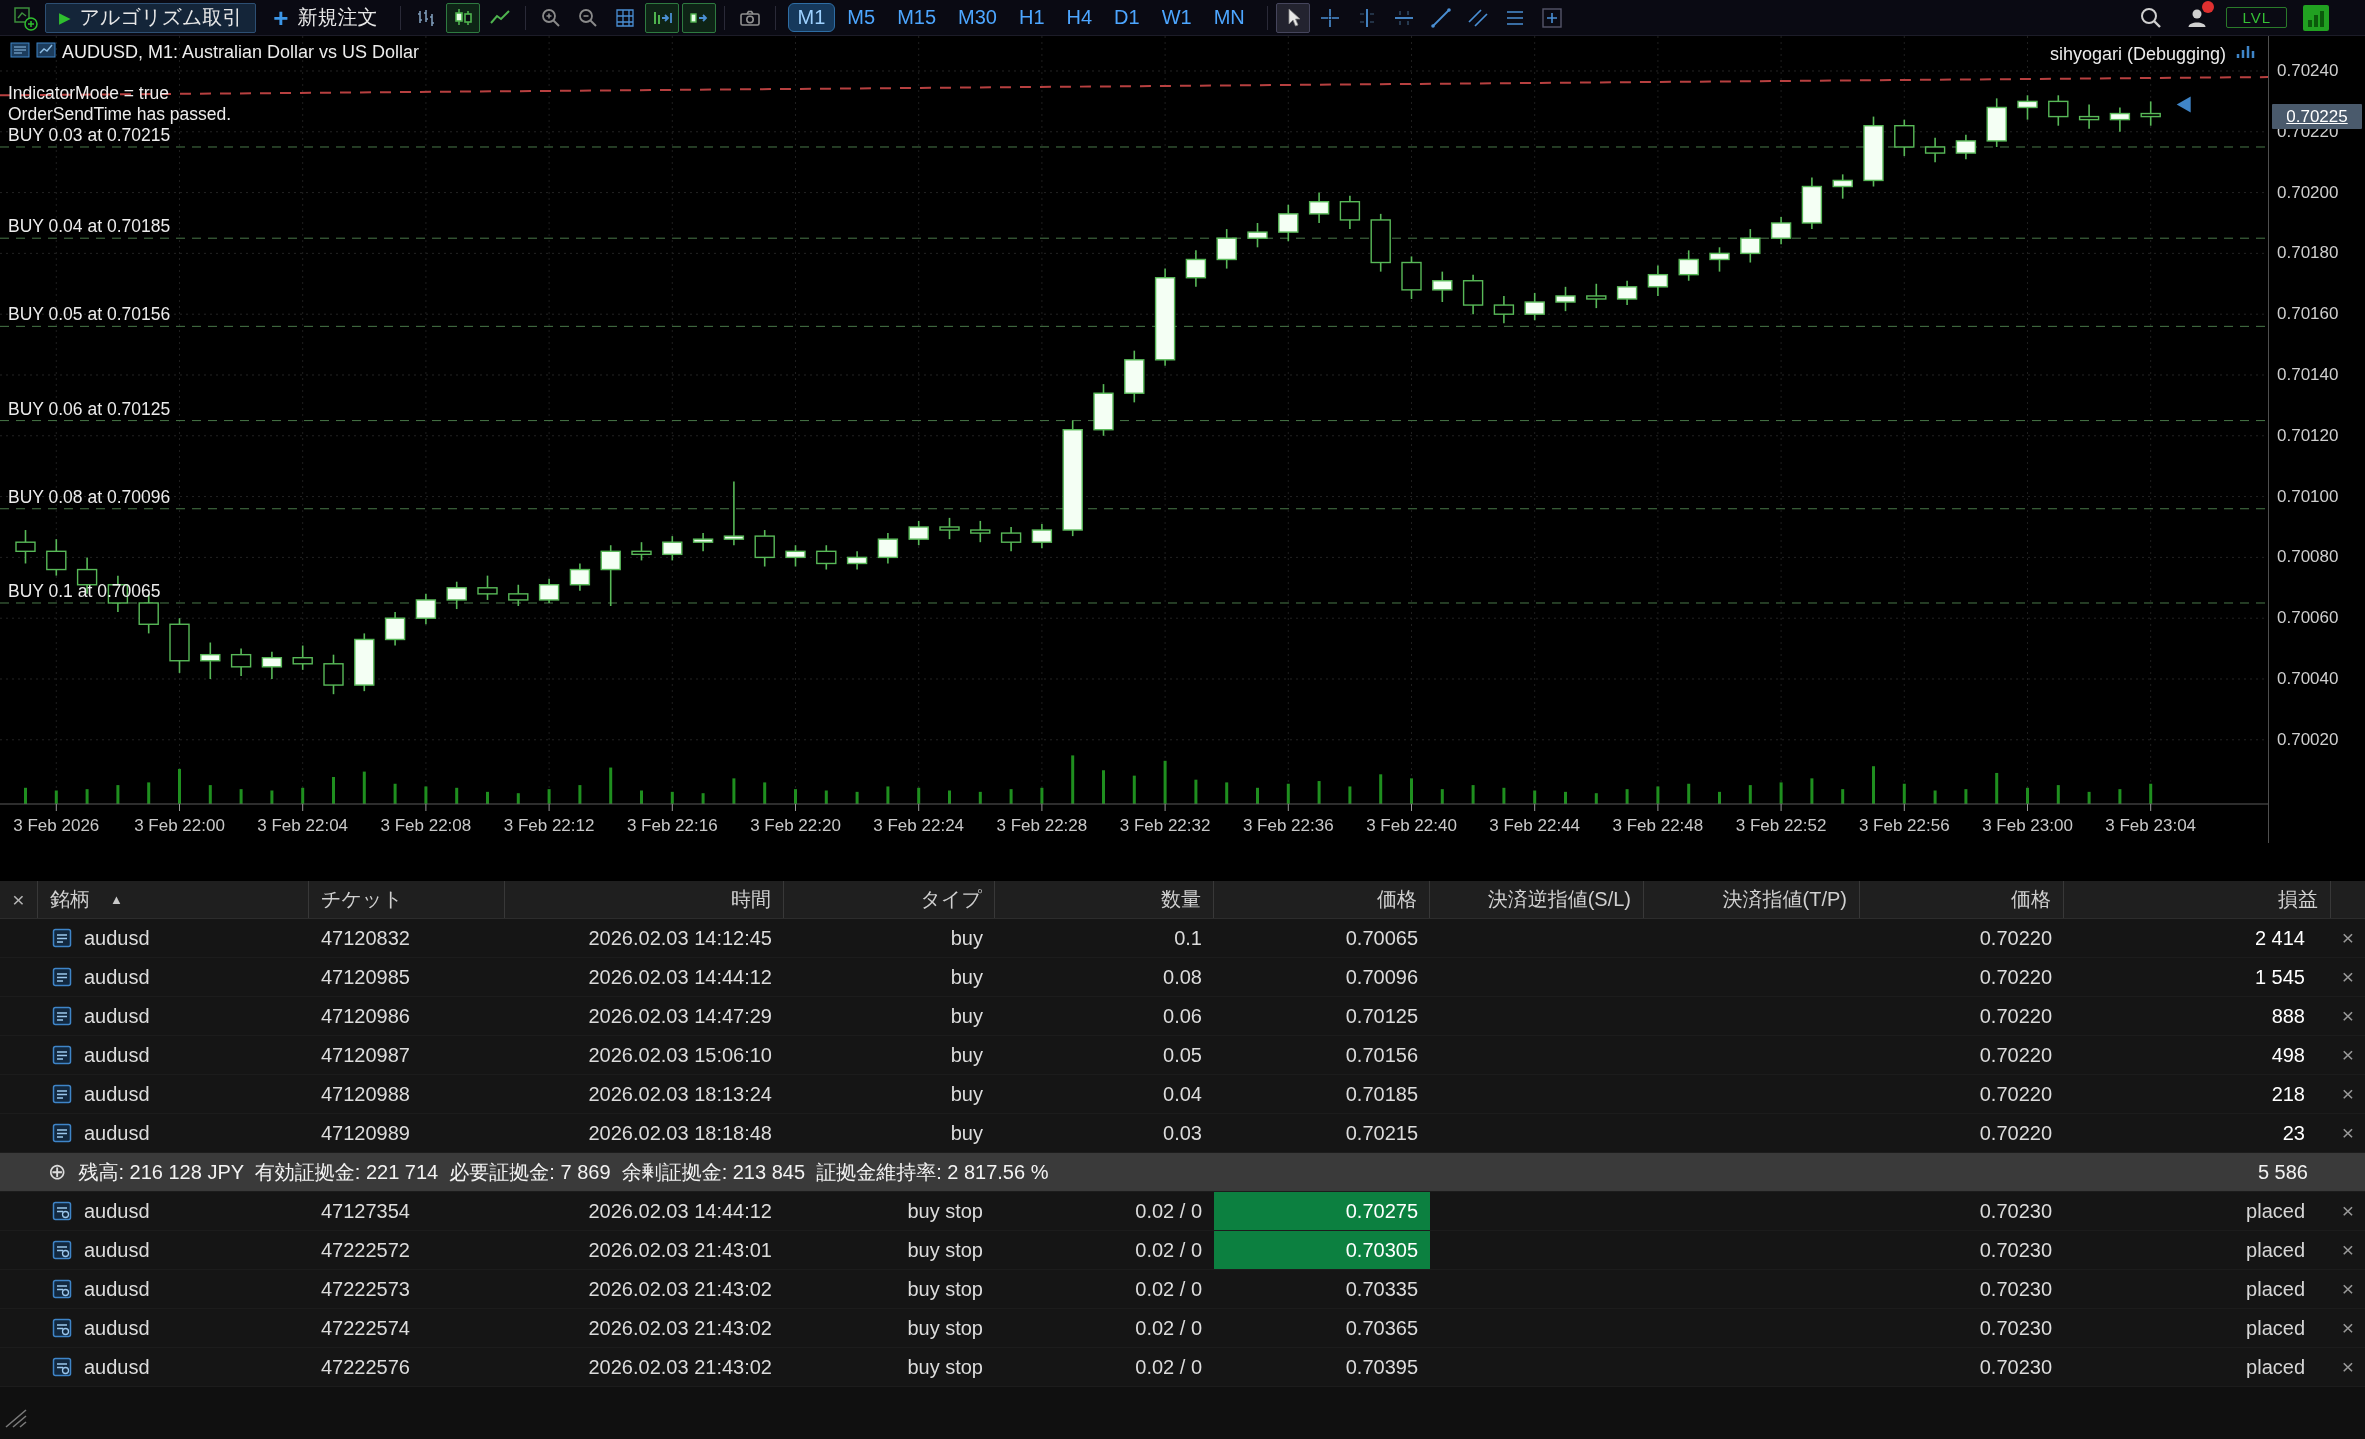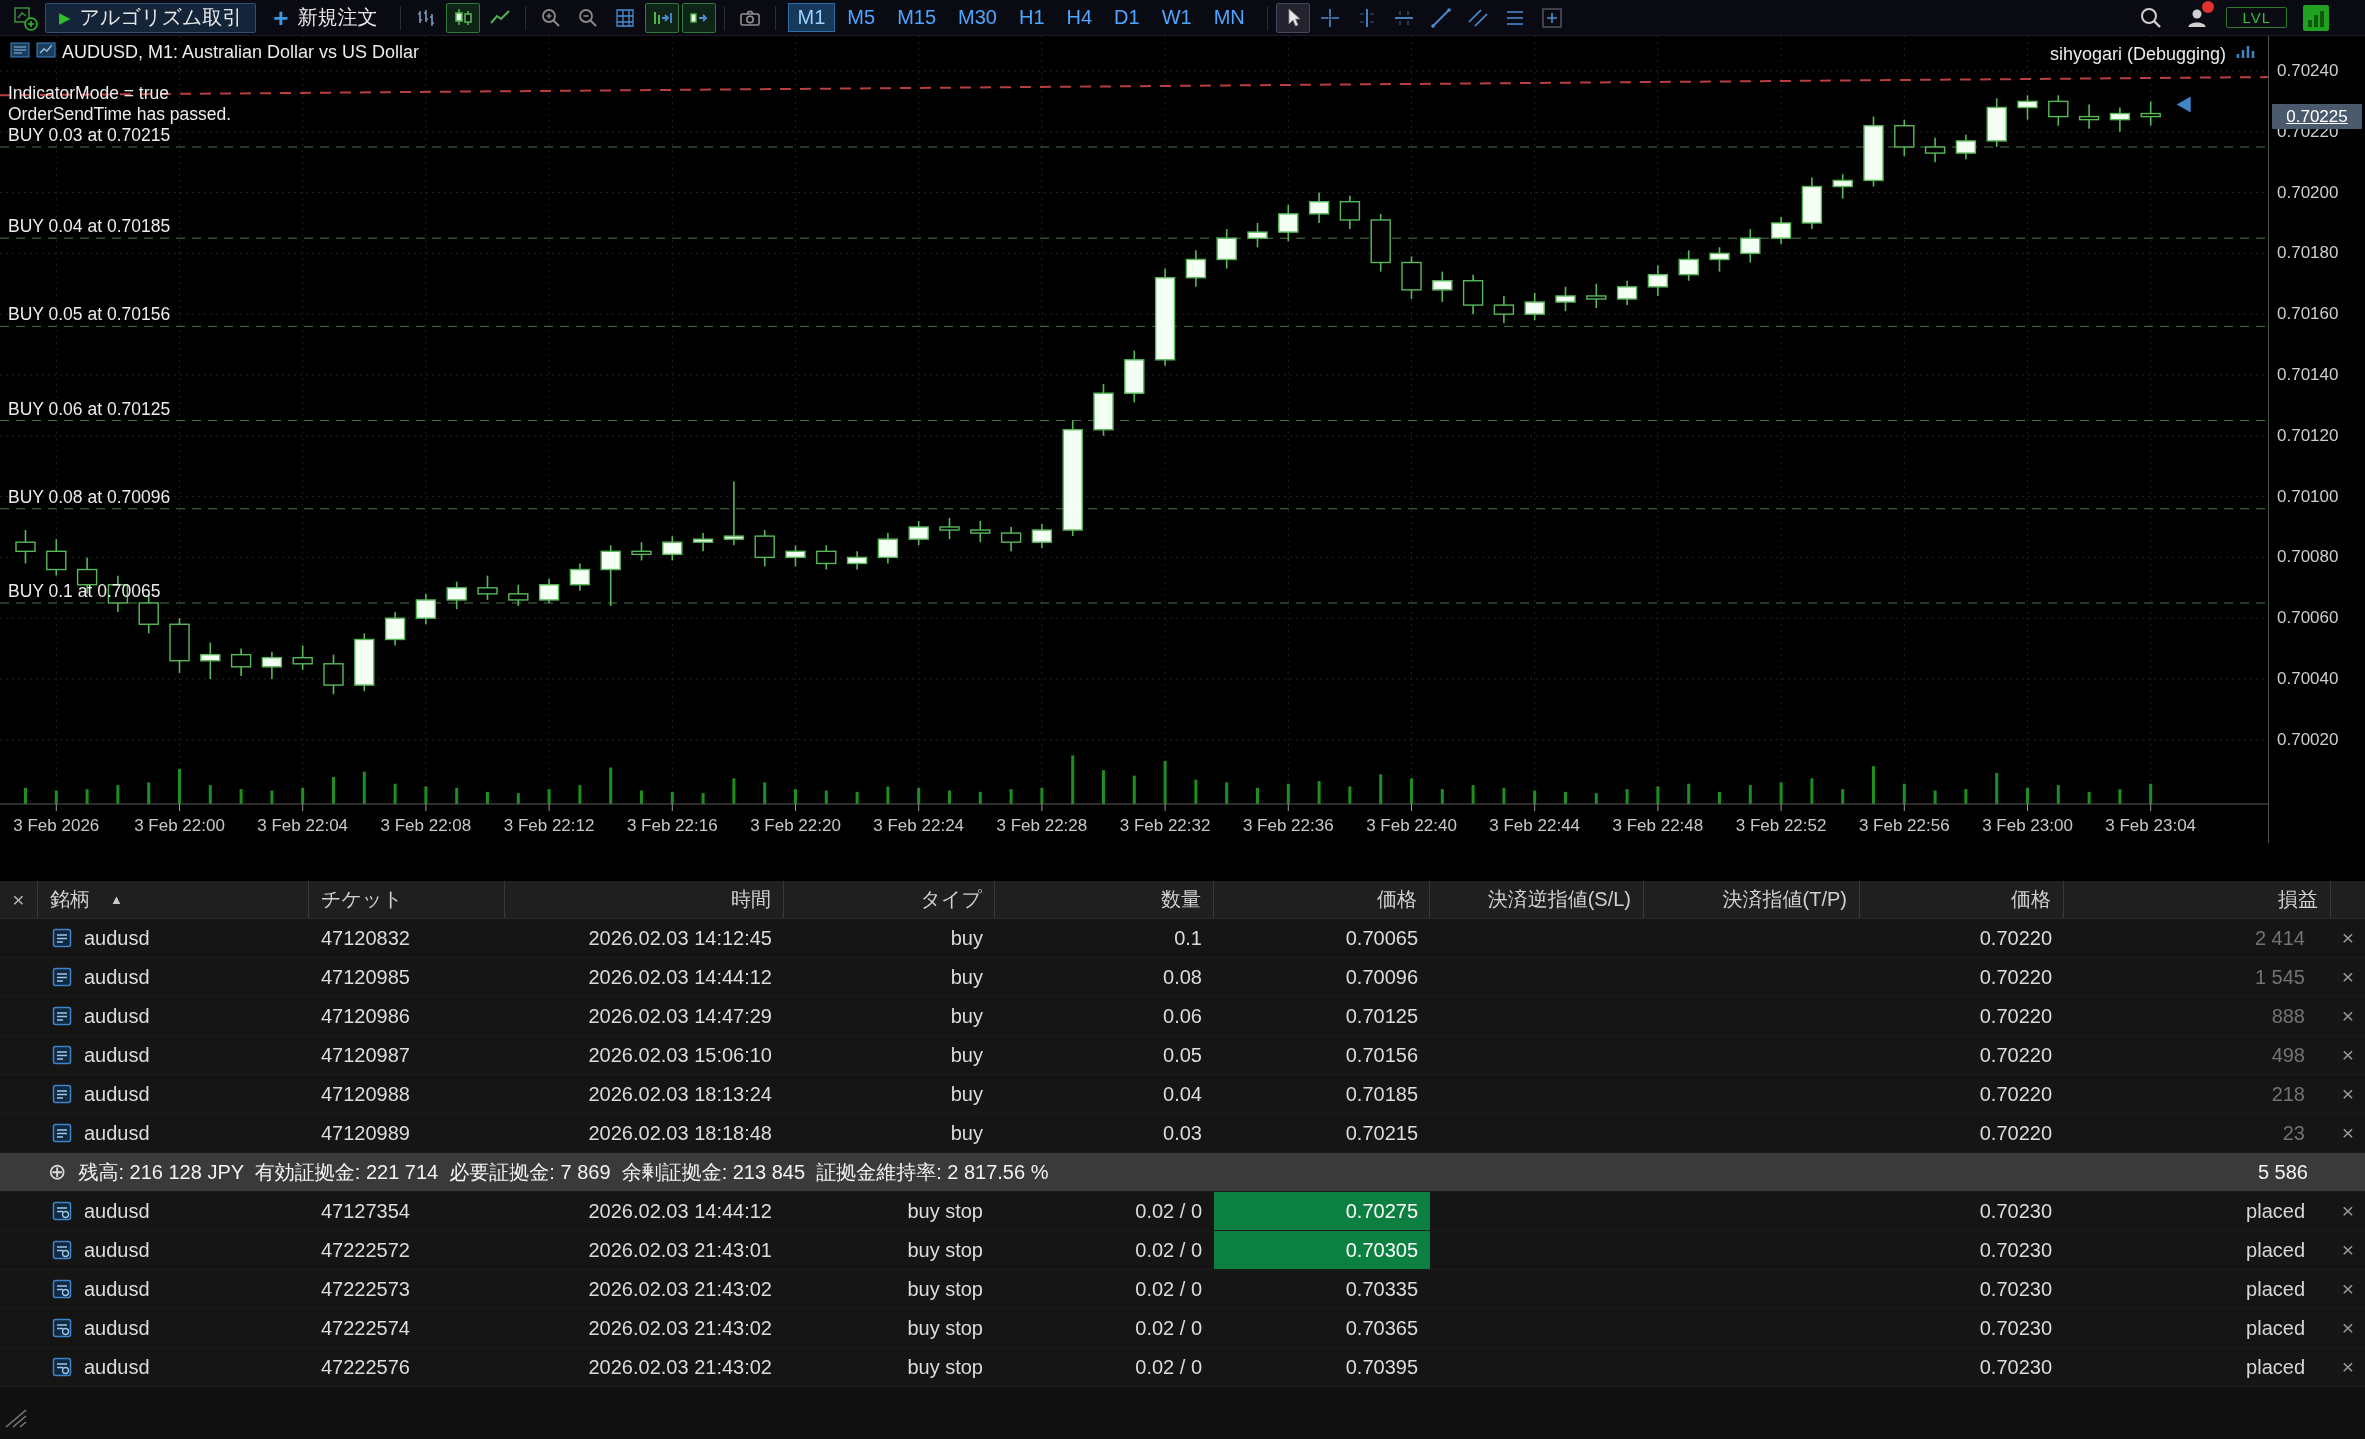--- a/index.html
+++ b/index.html
@@ -14,21 +14,21 @@
   border:1px solid transparent;border-radius:2px;flex:none}
 .tb-icon.on{background:#0e2416;border-color:#2e7a40}
 .tb-icon.pressed{background:#23232f;border-color:#45455c}
 .tb-btn{display:flex;align-items:center;gap:9px;height:30px;padding:0 13px;background:transparent;
   border:1px solid transparent;color:#e8e8e8;font-size:20px;font-family:inherit;border-radius:2px;flex:none}
 .tb-btn.framed{background:#142539;border-color:#2d4f73}
 .play{color:#2fbf2f;font-size:15px;line-height:1}
 .plusblue{color:#3c97e8;font-size:26px;font-weight:bold;line-height:20px}
 .sep{width:1px;height:24px;background:#2a2a38;margin:0 5px;flex:none}
 .tf-group{display:flex;align-items:center;gap:2px;margin:0 4px}
-.tf{color:#4da6ff;font-size:20px;padding:2px 9px;border:1px solid transparent;border-radius:0;
+.tf{color:#4da6ff;font-size:20px;padding:2px 9px;border:1px solid transparent;border-radius:6px;
   background:transparent;font-family:inherit}
 .tf.on{background:#16395c;border-color:#2e6da4;color:#9ed1ff}
 .tb-right{margin-left:auto;display:flex;align-items:center;gap:16px;margin-right:28px}
 .user-wrap{position:relative;display:flex}
 .badge{position:absolute;right:-4px;top:-4px;width:12px;height:12px;border-radius:50%;background:#e03030}
 .lvl{color:#35c035;font-size:15px;border:1px solid #2a7a2a;padding:1px 15px;border-radius:2px;letter-spacing:1px}
 .status-square{width:26px;height:26px;background:#21a121;border-radius:2px;display:flex;
   align-items:flex-end;justify-content:center;gap:2px;padding:4px}
 .status-square i{display:block;width:4px;background:#0b590b}
 .status-square i.b1{height:7px}.status-square i.b2{height:12px}.status-square i.b3{height:16px}
@@ -66,21 +66,21 @@
 .hc.profit{}
 .hc.c0{justify-content:center;padding:0;color:#b5b5b5;font-size:21px}
 .hc.last{border-right:none}
 .sort{margin-left:20px;font-size:13px;color:#c8c8c8}
 .trow{height:39px;font-size:20px;color:#dcdcdc;background:#151515;border-bottom:1px solid #1c1c1c}
 .c{height:100%;display:flex;align-items:center;padding:0 12px;overflow:hidden}
 .c.right{justify-content:flex-end}
 .c.c0{padding:0;justify-content:center}
 .sym{gap:10px;padding-left:12px}
 .rowicon{display:flex;flex:none}
-.profit-blue{color:#737373}
+.profit-blue{color:#ffffff}
 .profit-plain{color:#d6d6d6}
 .c.pr{padding-right:26px}
 .green{background:#0c8040;color:#fff}
 .xbtn{color:#9a9a9a;font-size:21px;justify-content:center;padding:0;cursor:default}
 .brow{position:relative;height:39px;background:#3a3a3a;display:flex;align-items:center;
   padding-left:48px;font-size:20px;color:#f2f2f2;gap:12px;border-bottom:1px solid #1c1c1c}
 .brow .btext{white-space:pre}
 .bplus{font-size:22px;color:#dcdcdc;line-height:1}
 .bprofit{position:absolute;right:57px;color:#f2f2f2}
 .grip{position:absolute;left:4px;bottom:6px}

